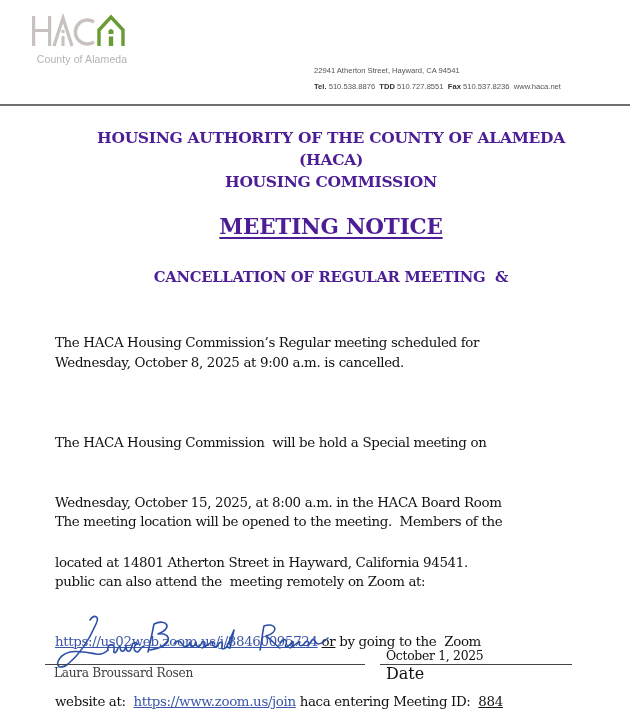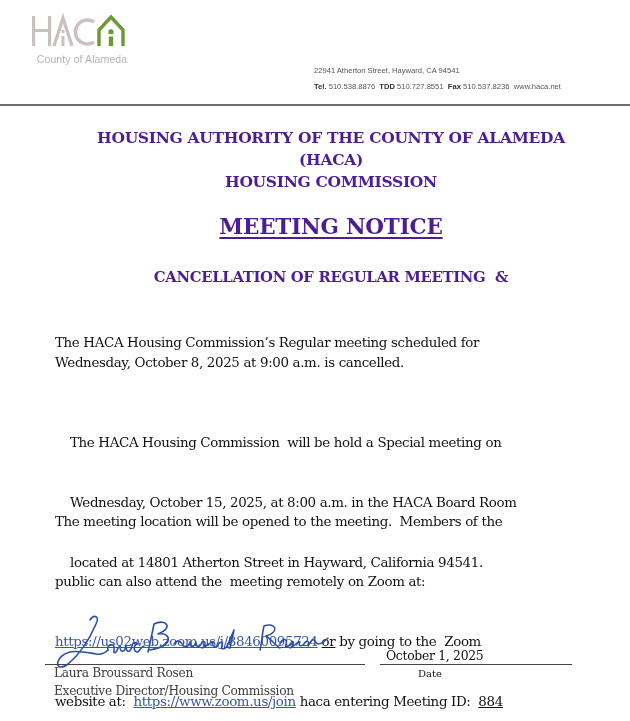--- a/index.html
+++ b/index.html
@@ -21,36 +21,36 @@
   .heading { position: absolute; left: 16px; width: 630px; text-align: center; font-weight: bold;
              font-family: "DejaVu Serif", serif; color: #4c1d95; }
   .h1 { top: 127px; font-size: 15.5px; line-height: 22px; letter-spacing: -0.3px; }
   .title { top: 212px; font-size: 21.5px; line-height: 30px; text-decoration: underline;
            text-decoration-thickness: 1.5px; text-underline-offset: 3px; letter-spacing: -0.2px; }
   .sub { top: 265px; font-size: 14.8px; line-height: 23px; letter-spacing: -0.3px; }
 
   .para { position: absolute; left: 55px; width: 520px; font-family: "DejaVu Serif", serif;
           font-size: 13.4px; line-height: 20px; color: #111; letter-spacing: -0.35px; }
   .p1 { top: 333px; }
-  .p2 { top: 393px; margin-left: 15px; }
+  .p2 { top: 393px; }
   .p3 { top: 472px; }
   .link { color: #3a55a8; text-decoration: underline; cursor: pointer; }
   .ul { text-decoration: underline; }
 
   .sig-area { position: absolute; left: 45px; top: 610px; width: 325px; height: 58px; }
   .sig-svg { position: absolute; left: 5px; top: 0; }
   .sig-line { position: absolute; left: 0; top: 54px; width: 320px; height: 1px; background: #444; }
 
   .sig-text { position: absolute; left: 54px; top: 664px; font-family: "DejaVu Serif", serif;
               font-size: 12.2px; line-height: 18px; color: #404040; letter-spacing: -0.3px; }
 
   .date-val { position: absolute; left: 386px; top: 648px; font-size: 12.4px; line-height: 16px;
               letter-spacing: -0.3px; }
   .date-line { position: absolute; left: 380px; top: 664px; width: 192px; height: 1px; background: #444; }
-  .date-lbl { position: absolute; left: 386px; top: 666px; font-size: 10px; line-height: 16px; margin-left: 32px; }
+  .date-lbl { position: absolute; left: 386px; top: 666px; font-size: 16px; line-height: 16px; }
 </style>
 </head>
 <body>
 
 <div class="logo">
   <svg class="logo-mark" viewBox="0 0 110 36" width="110" height="36">
 
     <rect x="0" y="4" width="3.2" height="30" fill="#c9c0c0"></rect>
     <rect x="16" y="4" width="3.2" height="30" fill="#c9c0c0"></rect>
     <rect x="0" y="17" width="19" height="3" fill="#c9c0c0"></rect>
@@ -131,18 +131,17 @@
       <path d="M214 16 C212 24 212 32 210 40 M214 16 C226 12 230 22 216 26 C222 30 226 36 230 38"></path>
 
       <path d="M230 34 C232 28 238 28 236 34 C234 38 238 38 242 32 C244 30 244 36 240 38 C246 36 248 30 250 32 C248 34 250 38 254 34 C256 30 260 30 258 36 L262 30 C264 28 266 34 268 34 C272 34 276 30 278 28"></path>
     </g>
   </svg>
   <div class="sig-line"></div>
 </div>
 
 <div class="sig-text">
   <div>Laura Broussard Rosen</div>
-  <div>Executive Director/Housing Commission</div>
 </div>
 
 <div class="date-val">October 1, 2025</div>
 <div class="date-line"></div>
 <div class="date-lbl">Date</div>
 
 </body></html>

